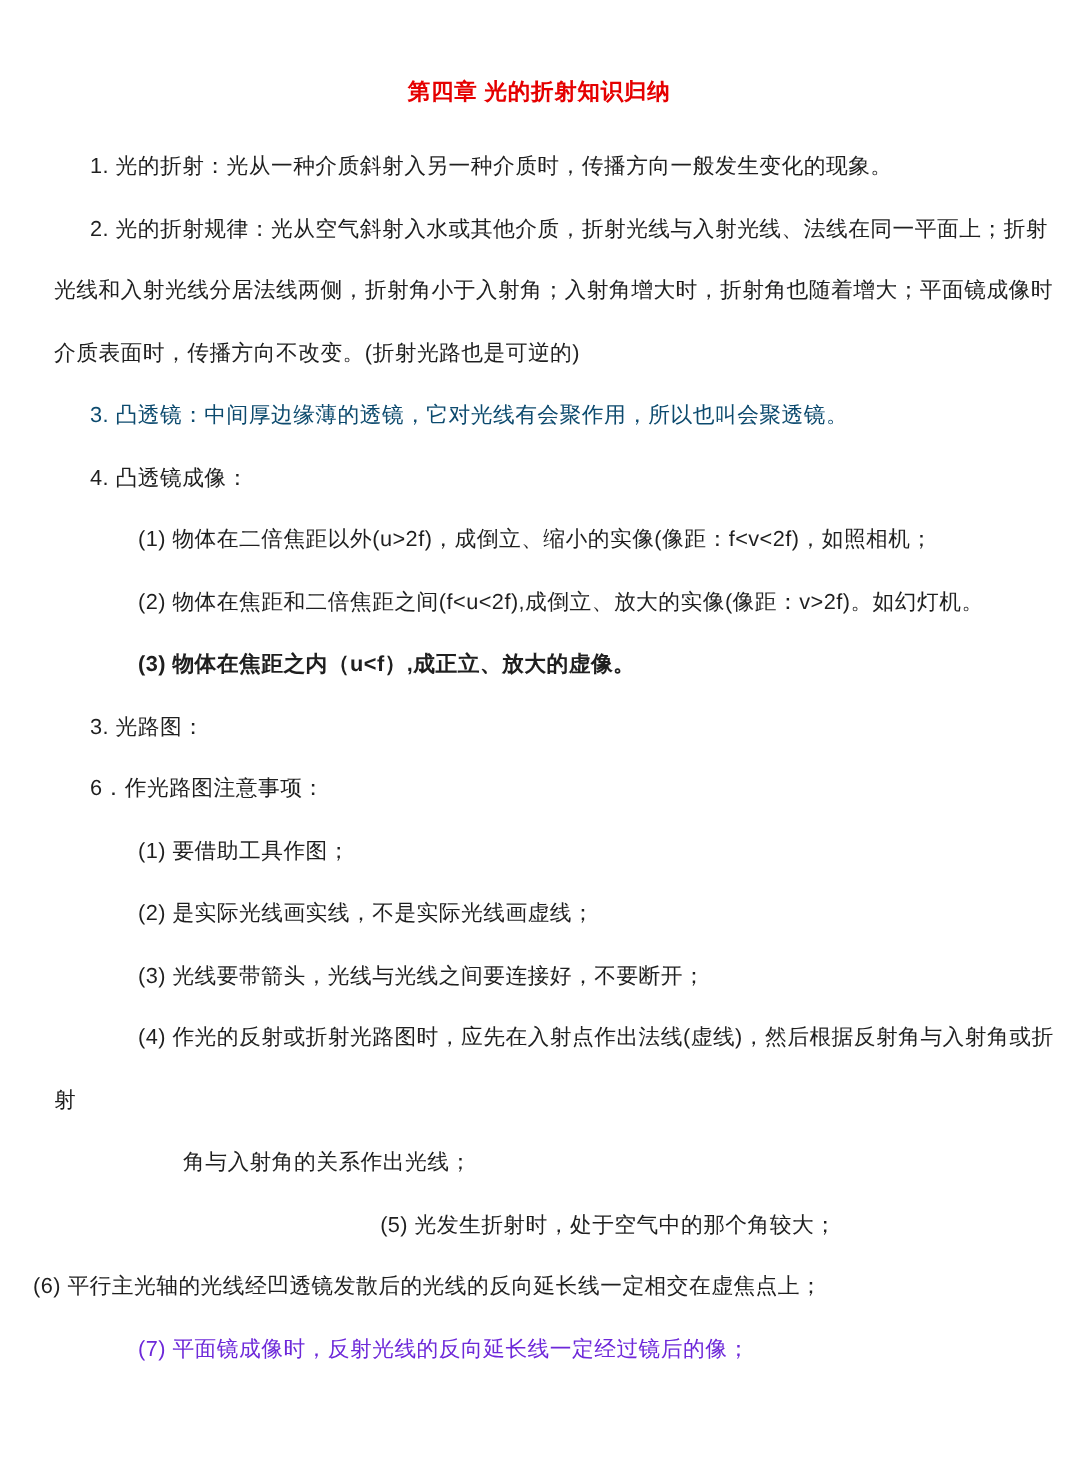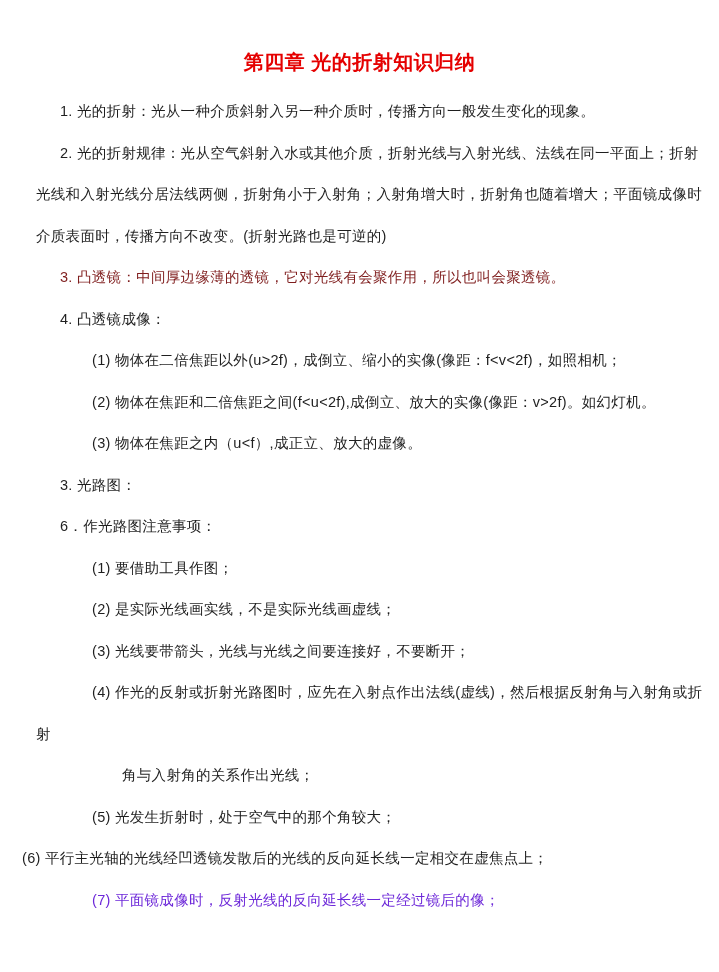--- a/index.html
+++ b/index.html
@@ -12,21 +12,21 @@
   .page {
     width: 719px;
     height: 972px;
     background: #ffffff;
     position: relative;
   }
   .title {
     padding-top: 50px;
     height: 74px;
     text-align: center;
-    font-size: 20px;
+    font-size: 15px;
     line-height: 24px;
     font-weight: bold;
     letter-spacing: 0.5px;
   }
   .content {
     padding-top: 17px;
   }
   .line {
     height: 41.5px;
     line-height: 41.5px;
@@ -46,30 +46,30 @@
 </head>
 <body style="background: rgb(255, 255, 255);">
 
 <div class="page">
   <h1 class="title" style="color: rgb(229, 0, 0);">第四章 光的折射知识归纳</h1>
   <div class="content">
       <div class="line first" style="color: rgb(31, 31, 31);">1. 光的折射：光从一种介质斜射入另一种介质时，传播方向一般发生变化的现象。</div>
       <div class="line first" style="color: rgb(31, 31, 31);">2. 光的折射规律：光从空气斜射入水或其他介质，折射光线与入射光线、法线在同一平面上；折射</div>
       <div class="line flush" style="color: rgb(31, 31, 31);">光线和入射光线分居法线两侧，折射角小于入射角；入射角增大时，折射角也随着增大；平面镜成像时</div>
       <div class="line flush" style="color: rgb(31, 31, 31);">介质表面时，传播方向不改变。(折射光路也是可逆的)</div>
-      <div class="line first" style="color: #7f1d1d;">3. 凸透镜：中间厚边缘薄的透镜，它对光线有会聚作用，所以也叫会聚透镜。</div>
+      <div class="line first" style="color: #0c4a6e;">3. 凸透镜：中间厚边缘薄的透镜，它对光线有会聚作用，所以也叫会聚透镜。</div>
       <div class="line first" style="color: rgb(31, 31, 31);">4. 凸透镜成像：</div>
       <div class="line sub" style="color: rgb(31, 31, 31);">(1) 物体在二倍焦距以外(u&gt;2f)，成倒立、缩小的实像(像距：f&lt;v&lt;2f)，如照相机；</div>
       <div class="line sub" style="color: rgb(31, 31, 31);">(2) 物体在焦距和二倍焦距之间(f&lt;u&lt;2f),成倒立、放大的实像(像距：v&gt;2f)。如幻灯机。</div>
-      <div class="line sub" style="color: rgb(31, 31, 31);">(3) 物体在焦距之内（u&lt;f）,成正立、放大的虚像。</div>
+      <div class="line sub" style="color: rgb(31, 31, 31); font-weight: bold;">(3) 物体在焦距之内（u&lt;f）,成正立、放大的虚像。</div>
       <div class="line first" style="color: rgb(31, 31, 31);">3. 光路图：</div>
       <div class="line first" style="color: rgb(31, 31, 31);">6．作光路图注意事项：</div>
       <div class="line sub" style="color: rgb(31, 31, 31);">(1) 要借助工具作图；</div>
       <div class="line sub" style="color: rgb(31, 31, 31);">(2) 是实际光线画实线，不是实际光线画虚线；</div>
       <div class="line sub" style="color: rgb(31, 31, 31);">(3) 光线要带箭头，光线与光线之间要连接好，不要断开；</div>
       <div class="line sub" style="color: rgb(31, 31, 31);">(4) 作光的反射或折射光路图时，应先在入射点作出法线(虚线)，然后根据反射角与入射角或折</div>
       <div class="line flush" style="color: rgb(31, 31, 31);">射</div>
       <div class="line cont" style="color: rgb(31, 31, 31);">角与入射角的关系作出光线；</div>
-      <div class="line sub" style="color: rgb(31, 31, 31);">(5) 光发生折射时，处于空气中的那个角较大；</div>
+      <div class="line sub" style="color: rgb(31, 31, 31); text-align: center;">(5) 光发生折射时，处于空气中的那个角较大；</div>
       <div class="line sub" style="color: rgb(31, 31, 31); padding-left: 22px;">(6) 平行主光轴的光线经凹透镜发散后的光线的反向延长线一定相交在虚焦点上；</div>
       <div class="line sub" style="color: #6d28d9;">(7) 平面镜成像时，反射光线的反向延长线一定经过镜后的像；</div>
     </div>
 </div>
 
 </body></html>

